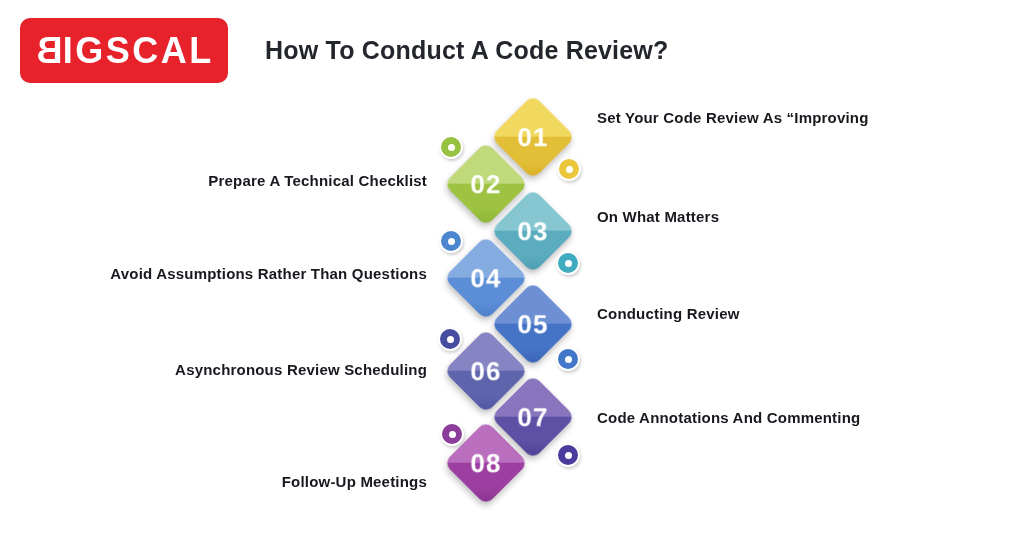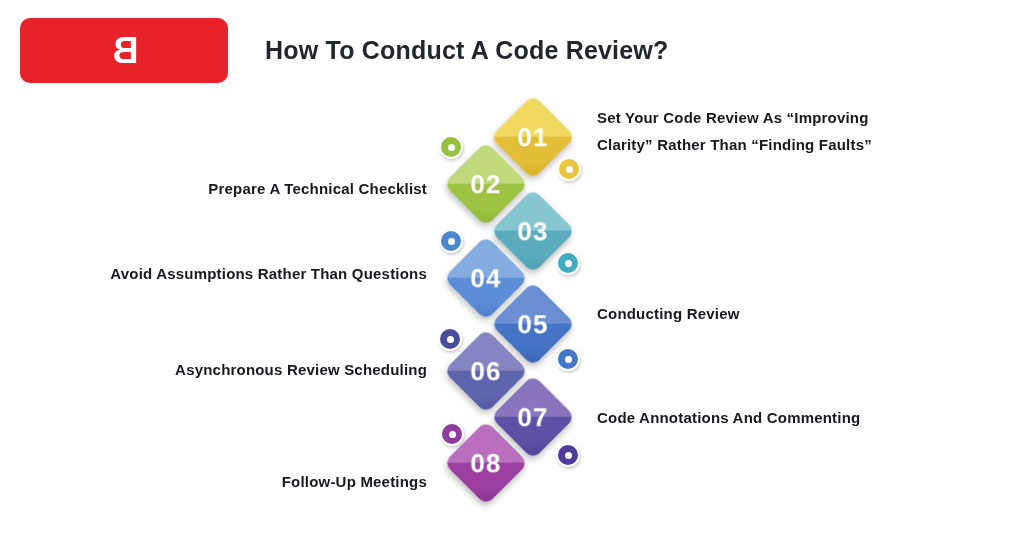--- a/index.html
+++ b/index.html
@@ -55,59 +55,60 @@
   .dn6 { left:438px; top:327px; }
   .dn7 { left:556px; top:443px; }
   .dn8 { left:440px; top:422px; }
   .label {
     position:absolute; font-size:15px; font-weight:700; color:#17191E;
     line-height:27px; letter-spacing:0.2px; white-space:nowrap; z-index:30;
   }
   .label.left { right:607px; text-align:right; }
   .label.right { left:597px; text-align:left; }
   .lb1 { top:104px; }
-  .lb2 { top:175px; }
+  .lb2 { top:167px; }
   .lb3 { top:203px; }
   .lb4 { top:260px; }
   .lb5 { top:300px; }
   .lb6 { top:356px; }
   .lb7 { top:404px; }
   .lb8 { top:468px; }
 </style>
 </head>
 <body>
 
 <div class="logo" style="background: rgb(231, 34, 43);">
   <span class="logo-b">B</span>
+    <span>IGSCAL</span>
 </div>
 
 <h1 class="title">How To Conduct A Code Review?</h1>
 
 <div class="diamond d1" style="background: linear-gradient(135deg, rgb(240, 217, 94) 0%, rgb(240, 217, 94) 50%, rgb(227, 190, 55) 50%, rgb(227, 190, 55) 78%, rgb(216, 175, 38) 100%);">
   <span class="num">01</span>
 </div>
 <div class="donut dn1" style="background: rgb(235, 197, 59);"></div>
 <div class="label right lb1">
   <div>Set Your Code Review As “Improving</div>
-  <div>Clarity” Rather Than “Finding Faults”</div>
 </div>
 
 <div class="diamond d2" style="background: linear-gradient(135deg, rgb(191, 217, 123) 0%, rgb(191, 217, 123) 50%, rgb(158, 195, 66) 50%, rgb(158, 195, 66) 78%, rgb(140, 179, 53) 100%);">
   <span class="num">02</span>
 </div>
 <div class="donut dn2" style="background: rgb(151, 194, 63);"></div>
 <div class="label left lb2">
   <div>Prepare A Technical Checklist</div>
 </div>
 
 <div class="diamond d3" style="background: linear-gradient(135deg, rgb(133, 198, 208) 0%, rgb(133, 198, 208) 50%, rgb(91, 172, 190) 50%, rgb(91, 172, 190) 78%, rgb(75, 156, 174) 100%);">
   <span class="num">03</span>
 </div>
 <div class="donut dn3" style="background: rgb(65, 171, 192);"></div>
 <div class="label right lb3">
+  <div>On What Matters</div>
 </div>
 
 <div class="diamond d4" style="background: linear-gradient(135deg, rgb(133, 172, 224) 0%, rgb(133, 172, 224) 50%, rgb(91, 142, 214) 50%, rgb(91, 142, 214) 78%, rgb(74, 124, 201) 100%);">
   <span class="num">04</span>
 </div>
 <div class="donut dn4" style="background: rgb(75, 134, 207);"></div>
 <div class="label left lb4">
   <div>Avoid Assumptions Rather Than Questions</div>
 </div>
 

